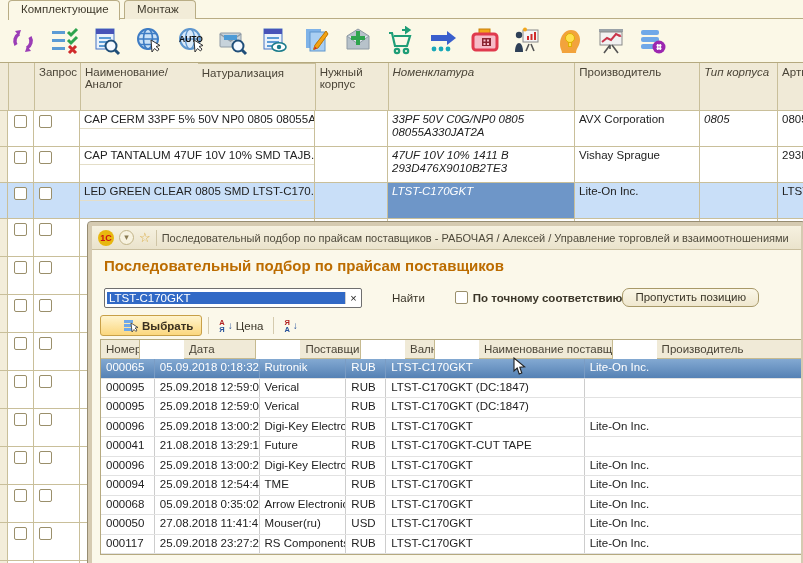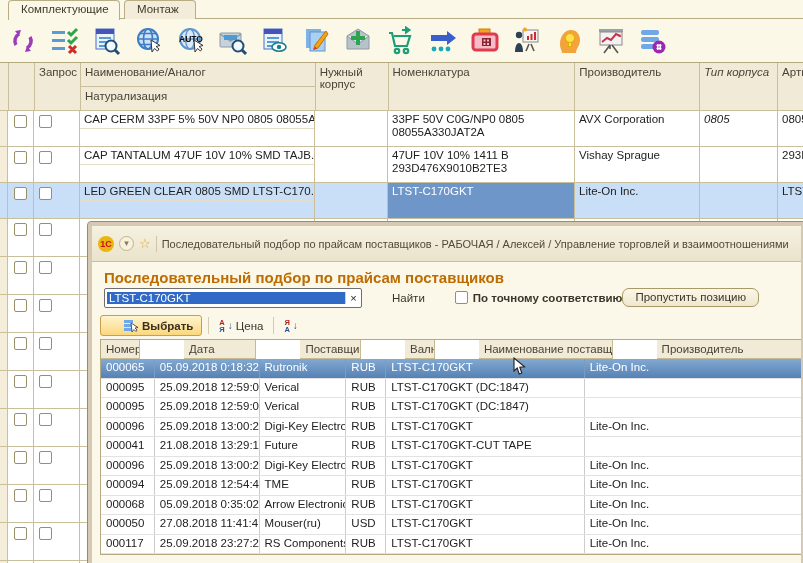--- a/index.html
+++ b/index.html
@@ -21,45 +21,45 @@
 
   
   .maintable { position:absolute; top:62px; left:0; width:858px; border-top:1px solid #B5A97F; }
   .mrow { display:flex; }
   .mcell { border-right:1px solid #C9BF9A; border-bottom:1px solid #C9BF9A; overflow:hidden; padding:2px 4px; }
   .c-sel  { width:8px;  padding:0; background:#F3EDDA; }
   .c-cb1  { width:26px; padding:0; text-align:center; }
   .c-cb2  { width:46px; padding:0; }
   .c-name { width:235px; padding:0; }
   .c-case { width:73px; }
-  .c-nom  { width:187px; }
+  .c-nom  { width:187px;font-style:italic; }
   .c-man  { width:125px; }
   .c-typ  { width:78px;font-style:italic; }
   .c-art  { width:80px; }
   .mhead .mcell { background:#F0EAD7; color:#4A4437; padding:3px 4px; }
   .mhead { height:48px; }
-  .mhead .c-name { display:flex; flex-direction:column; padding:0; }
+  .mhead .c-name { display:flex; flex-direction:row; padding:0; }
   .mhead .c-name .sub { flex:1; padding:3px 4px; }
   .mhead .c-name .sub + .sub { border-top:1px solid #C9BF9A; }
   .mbody .mrow { height:36px; background:#FFFFFF; }
   .mbody .mrow.empty { height:38px; }
   .c-name .sub2 { display:flex; flex-direction:column; height:100%; }
   .c-name .sub2 > div { flex:1; padding:2px 4px; white-space:nowrap; overflow:hidden; }
   .c-name .sub2 > div + div { border-top:1px solid #E4DEC8; }
   .mbody .c-nom { line-height:13px; padding-top:2px; }
   .mrow.selected { background:#C9DFF8; }
   .mrow.selected .mcell { background:#C9DFF8; }
   .mrow.selected .c-nom { background:#6E96C8; color:#FFFFFF; }
   .cbx { display:inline-block; width:13px; height:13px; margin-top:4px; border:1px solid #9A8F6B; border-radius:2px; background:#FFFFFF; }
   .c-cb1 .cbx { margin-left:0; } .c-cb2 .cbx { margin-left:5px; float:left; }
 
   
   .dialog { position:absolute; left:88px; top:222px; width:717px; height:345px;
             background:#FBF8EA; border:4px solid #D5CAB1; outline:1px solid #968C72; border-radius:3px 3px 0 0; overflow:hidden; }
-  .dtitle { height:36px; background:linear-gradient(#F6F1E0,#EAE3CC); border-bottom:1px solid #C9BE9E;
+  .dtitle { height:24px; background:linear-gradient(#F6F1E0,#EAE3CC); border-bottom:1px solid #C9BE9E;
             display:flex; align-items:center; gap:5px; padding:0 6px; }
   .dtitle .ttl { font-size:11px; color:#4F4A3C; white-space:nowrap; overflow:hidden; }
   .onec-logo { width:16px; height:16px; border-radius:50%; background:#E8B70F; color:#CC1111; font-weight:bold;
                font-size:9px; display:flex; align-items:center; justify-content:center; }
   .circ-btn { width:15px; height:15px; border-radius:50%; border:1px solid #C2B488; background:#F7F2DF;
               color:#8A7B52; font-size:9px; line-height:13px; text-align:center; }
   .star-btn { color:#D9A93C; font-size:13px; line-height:15px; }
   .tsep { width:1px; height:16px; background:#CFC5A6; }
 
   .dheading { margin:7px 0 0 12px; font-size:15px; font-weight:bold; color:#BC6C00; }

